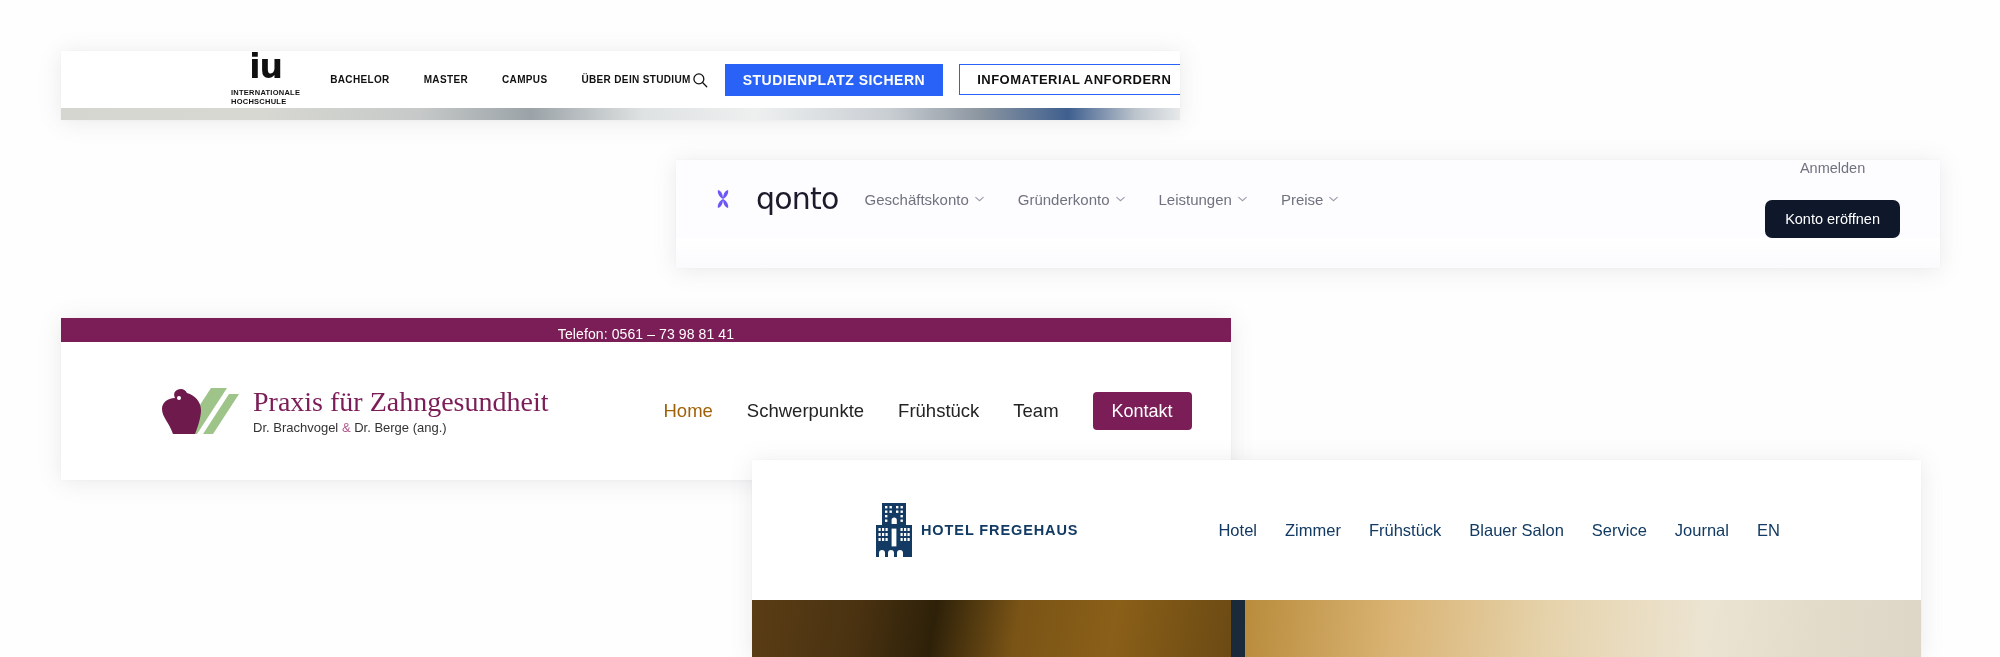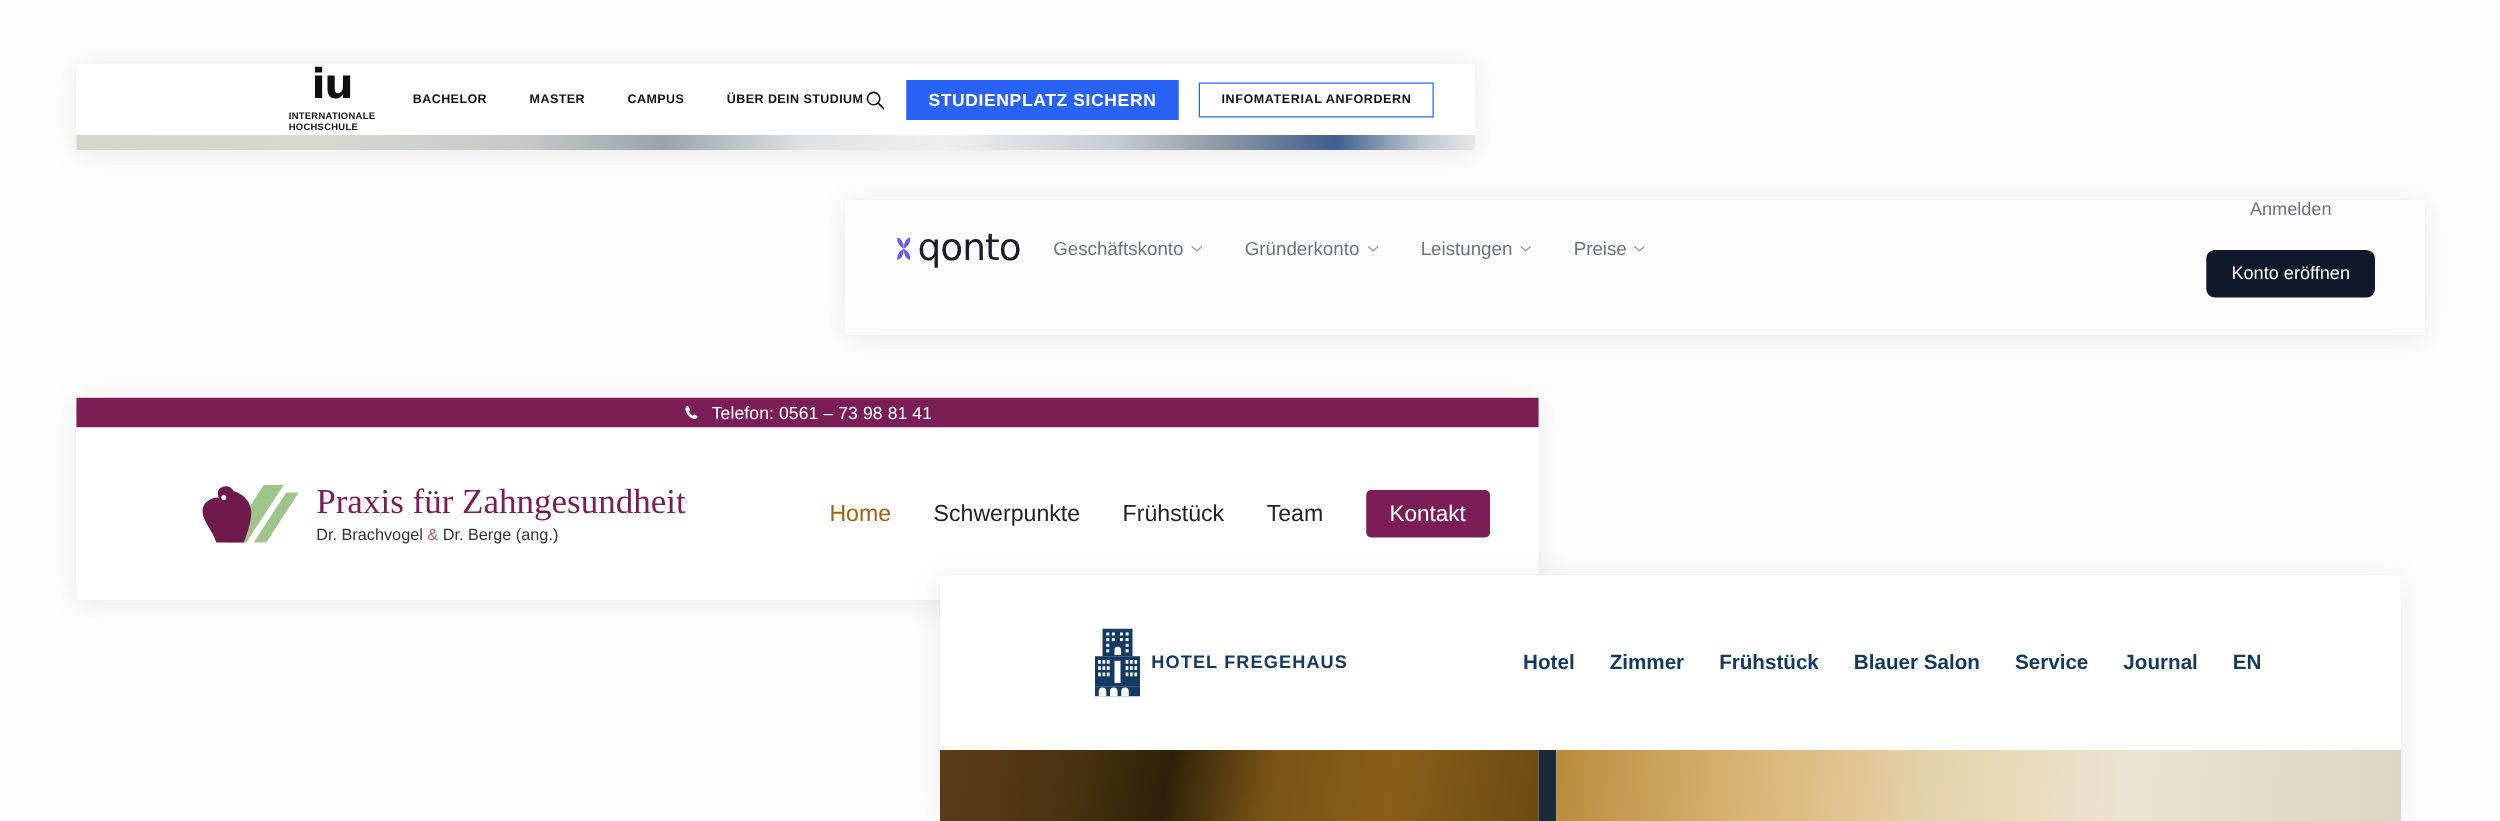--- a/index.html
+++ b/index.html
@@ -21,62 +21,62 @@
   .iu-bar{display:flex;align-items:center;height:57px;background:#fff;padding-left:170px;box-sizing:border-box;}
   .iu-logo{display:flex;align-items:center;gap:7px;flex-direction:column;}
   .iu-mark{font-family:"DejaVu Sans",sans-serif;font-weight:700;font-size:33px;line-height:28px;color:#101010;letter-spacing:-1px;}
   .iu-mark-sub{font-size:7.5px;font-weight:700;line-height:9.5px;color:#111;letter-spacing:.25px;text-transform:uppercase;}
   .iu-nav{display:flex;align-items:center;gap:34px;margin-left:30px;}
   .iu-nav a{font-size:10px;font-weight:700;letter-spacing:.35px;color:#101010;text-decoration:none;white-space:nowrap;}
   .iu-right{margin-left:auto;display:flex;align-items:center;gap:16px;padding-right:130px;}
   .iu-search{width:18px;height:18px;display:block;}
   .btn-iu-primary{background:#2962f6;color:#fff;font-size:14px;font-weight:700;letter-spacing:.5px;
     padding:9px 18px;border:0;white-space:nowrap;line-height:1;}
-  .btn-iu-ghost{background:#fff;color:#101010;font-size:10px;font-weight:700;letter-spacing:.5px;
+  .btn-iu-ghost{background:#fff;color:#101010;font-size:13px;font-weight:700;letter-spacing:.5px;
     padding:8px 17px;border:1.4px solid #2962f6;white-space:nowrap;line-height:1;}
   .iu-photo{height:12px;width:100%;
     background:linear-gradient(90deg,#d4d6cf 0%,#d7d8d2 18%,#c6c9c8 32%,#9ba3a8 42%,#dfe2e2 52%,#eef0f0 62%,#c9ced3 74%,#8d97a1 82%,#3f5f8f 90%,#bcc4cc 96%,#e7e9ea 100%);}
 
   
   #card-qonto{left:676px;top:160px;width:1264px;height:108px;background:#fdfdff;}
   .qonto-bar{display:flex;align-items:center;height:78px;padding:0 40px 0 36px;box-sizing:border-box;}
-  .qonto-logo{display:flex;align-items:center;gap:0;margin-right:26px;}
+  .qonto-logo{display:flex;align-items:center;gap:22px;margin-right:26px;}
   .qonto-x{width:22px;height:22px;display:block;}
   .qonto-word{font-family:"DejaVu Sans",sans-serif;font-size:30px;font-weight:400;color:#1b1b2b;letter-spacing:-.8px;line-height:1;}
   .qonto-nav{display:flex;align-items:center;gap:34px;}
   .qonto-nav .item{display:flex;align-items:center;gap:6px;font-size:15px;color:#70727f;white-space:nowrap;}
   .chev{width:9px;height:6px;display:block;}
   .qonto-right{margin-left:auto;display:flex;align-items:center;gap:24px;flex-direction:column;}
   .qonto-signin{font-size:14.5px;color:#70727f;white-space:nowrap;}
   .btn-qonto{background:#0f172a;color:#fff;font-size:14.5px;border:0;border-radius:7px;padding:12px 20px;white-space:nowrap;line-height:1;}
   .qonto-strip{height:30px;background:linear-gradient(180deg,#ffffff,#fbfbfe);}
 
   
   #card-dental{left:61px;top:318px;width:1170px;height:162px;}
-  .dental-topbar{height:24px;background:#7b1d57;display:flex;align-items:center;justify-content:center;gap:8px;}
+  .dental-topbar{height:24px;background:#7b1d57;display:flex;align-items:center;justify-content:center;gap:8px;flex-direction:column;}
   .dental-topbar .tel{color:#fff;font-size:14px;letter-spacing:.1px;white-space:nowrap;}
   .phone-ico{width:15px;height:15px;display:block;}
   .dental-body{height:138px;display:flex;align-items:center;padding:0 30px 0 100px;box-sizing:border-box;background:#fff;}
   .dental-logo{display:flex;align-items:center;gap:14px;}
   .dental-logo-txt .t1{font-family:"Liberation Serif",serif;font-size:28px;color:#7b1d57;line-height:1.05;white-space:nowrap;}
   .dental-logo-txt .t2{font-size:13px;color:#333;margin-top:3px;white-space:nowrap;}
   .dental-logo-txt .amp{color:#b0548b;}
   .dental-nav{margin-left:115px;display:flex;align-items:center;gap:34px;}
   .dental-nav a{font-size:18.5px;color:#232323;text-decoration:none;white-space:nowrap;}
   .dental-nav a.active{color:#a16207;}
   .btn-dental{background:#7b1d57;color:#fff;font-size:18px;border:0;border-radius:4px;padding:10px 19px;white-space:nowrap;line-height:1;}
 
   
   #card-hotel{left:752px;top:460px;width:1169px;height:197px;}
   .hotel-bar{height:140px;display:flex;align-items:center;padding:0 46px 0 120px;box-sizing:border-box;background:#fff;}
   .hotel-logo{display:flex;flex-direction:row;align-items:center;gap:5px;}
   .hotel-ico{width:44px;height:58px;display:block;}
   .hotel-name{font-size:14.5px;font-weight:700;letter-spacing:.9px;color:#123a63;white-space:nowrap;}
   .hotel-nav{margin-left:140px;display:flex;align-items:center;gap:28px;}
-  .hotel-nav a{font-size:16.5px;color:#123a63;text-decoration:none;white-space:nowrap;font-weight:bold;}
+  .hotel-nav a{font-size:16.5px;color:#123a63;text-decoration:none;white-space:nowrap;}
   .btn-hotel{margin-left:auto;background:#fff;color:#123a63;font-size:16.5px;border:1.6px solid #123a63;padding:12px 22px;white-space:nowrap;line-height:1;}
   .hotel-photo{height:57px;display:flex;}
   .hp1{flex:0 0 41%;background:linear-gradient(100deg,#5a3d15 0%,#4a3211 22%,#2e2109 38%,#7a5416 55%,#8a5f18 75%,#6b4a14 100%);}
   .hp2{flex:0 0 1.2%;background:#1b2a3a;}
   .hp3{flex:1;background:linear-gradient(95deg,#b98c3c 0%,#d9b373 22%,#e6d3ac 45%,#ece4d2 68%,#e3dbca 85%,#ddd6c6 100%);}
 </style>
 </head>
 <body>
 
 <div class="stage">

